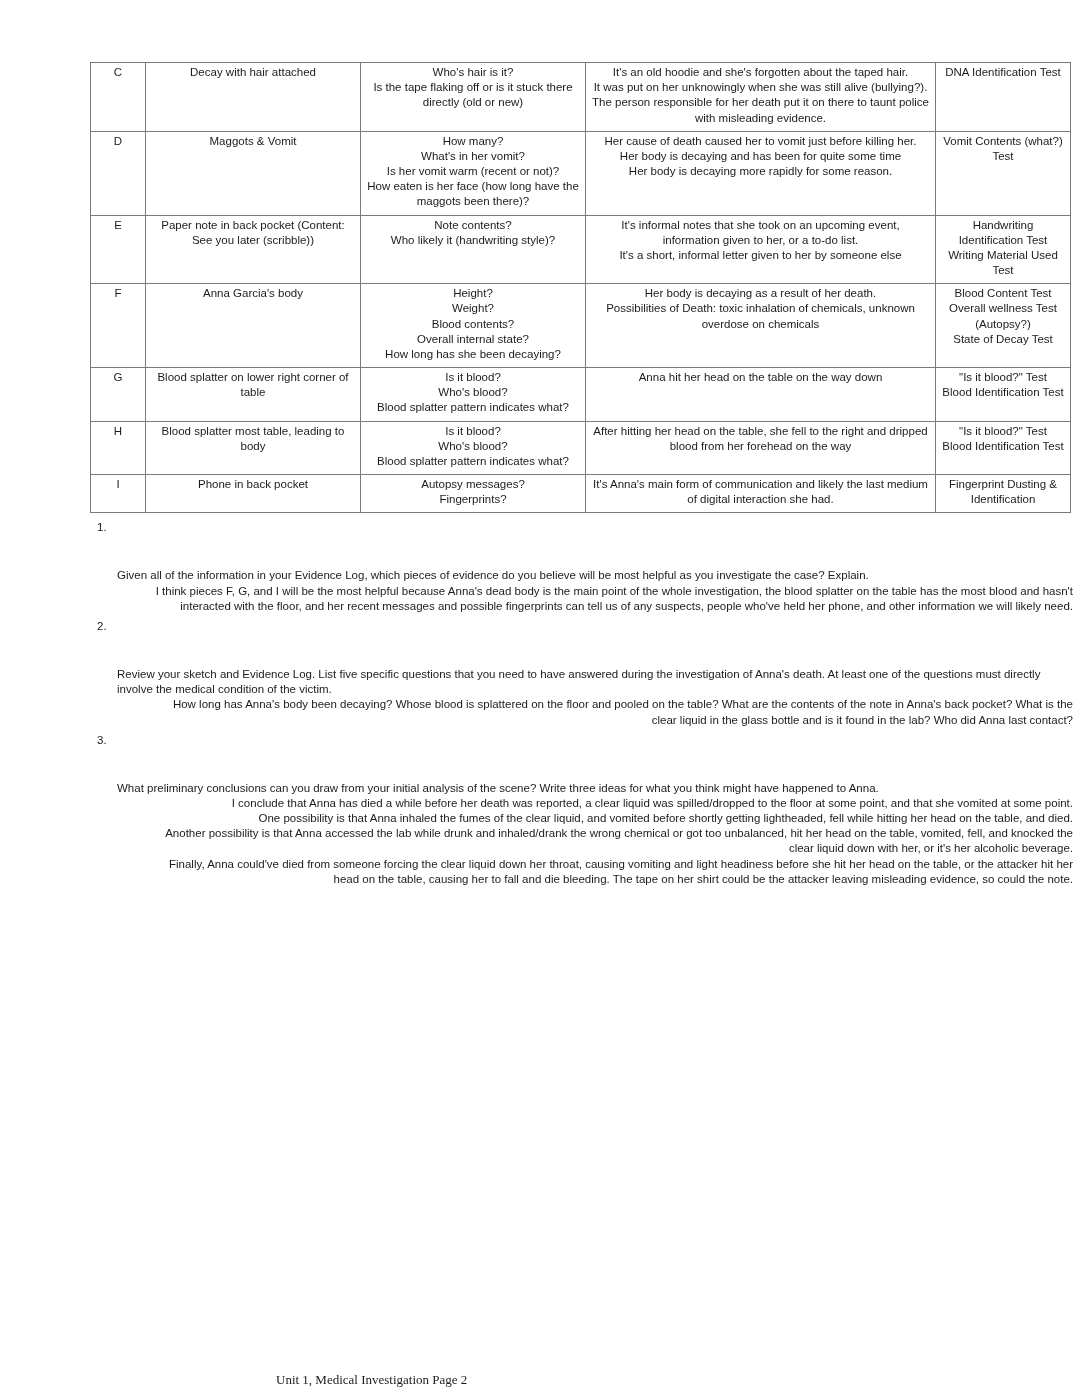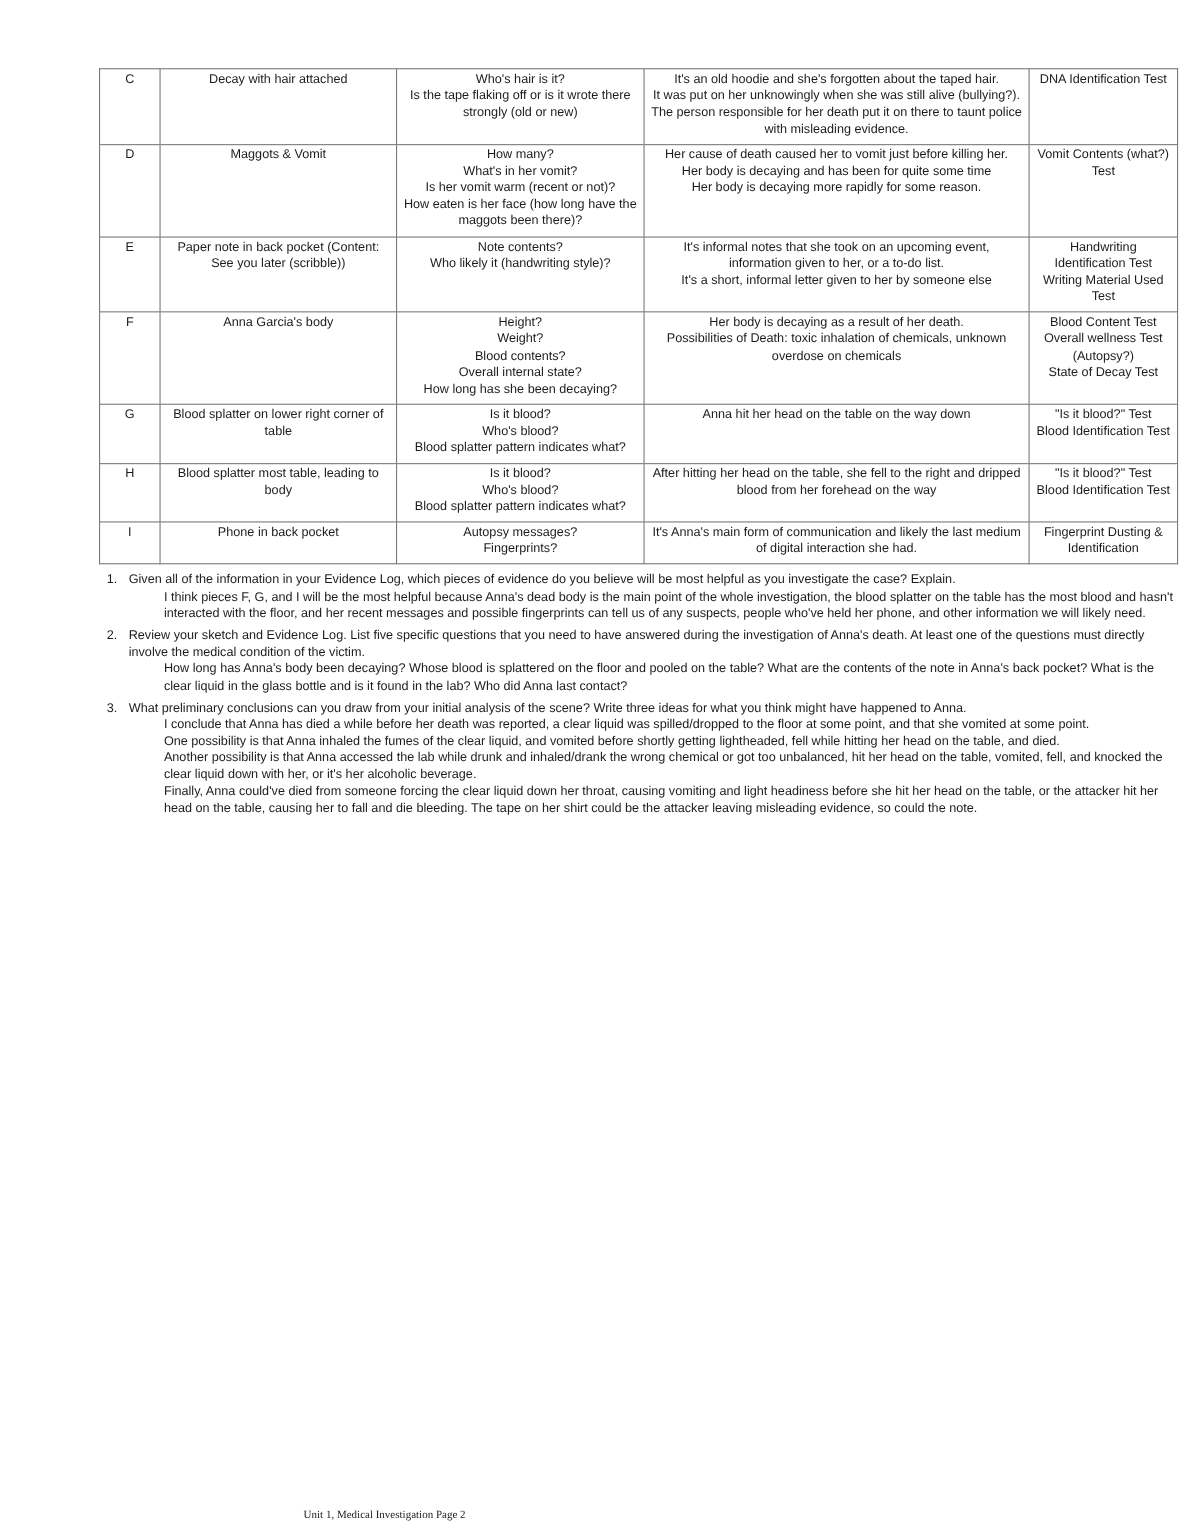--- a/index.html
+++ b/index.html
@@ -35,32 +35,33 @@
   .qa {
     margin: 7px 0 0 97px;
     width: 976px;
   }
   .q-block { margin-bottom: 5px; }
   .q-line { display: flex; }
   .q-num {
     width: 20px;
     flex: 0 0 20px;
   }
-  .q-prompt { flex: 1; }
+  .q-prompt { flex: 1; margin-top: 48px; }
   .q-answer {
     margin-left: 52px;
     margin-top: 0;
     white-space: pre-line;
+    text-align: right;
   }
   .footer {
     position: absolute;
     left: 276px;
     top: 1371px;
     font-family: "Liberation Serif", serif;
-    font-size: 10px;
+    font-size: 13px;
     color: #1c1c1c;
   }
 </style>
 </head>
 <body>
 
 <div class="page">
 
   <table class="evidence-table">
     <colgroup>
@@ -68,21 +69,21 @@
       <col style="width:215px">
       <col style="width:225px">
       <col style="width:350px">
       <col style="width:135px">
     </colgroup>
     <tbody>
       <tr>
         <td class="cell-id">C</td>
         <td>Decay with hair attached</td>
         <td>Who's hair is it?
-Is the tape flaking off or is it wrote there strongly (old or new)</td>
+Is the tape flaking off or is it stuck there directly (old or new)</td>
         <td>It's an old hoodie and she's forgotten about the taped hair.
 It was put on her unknowingly when she was still alive (bullying?).
 The person responsible for her death put it on there to taunt police with misleading evidence.</td>
         <td>DNA Identification Test</td>
       </tr>
       <tr>
         <td class="cell-id">D</td>
         <td>Maggots &amp; Vomit</td>
         <td>How many?
 What's in her vomit?

